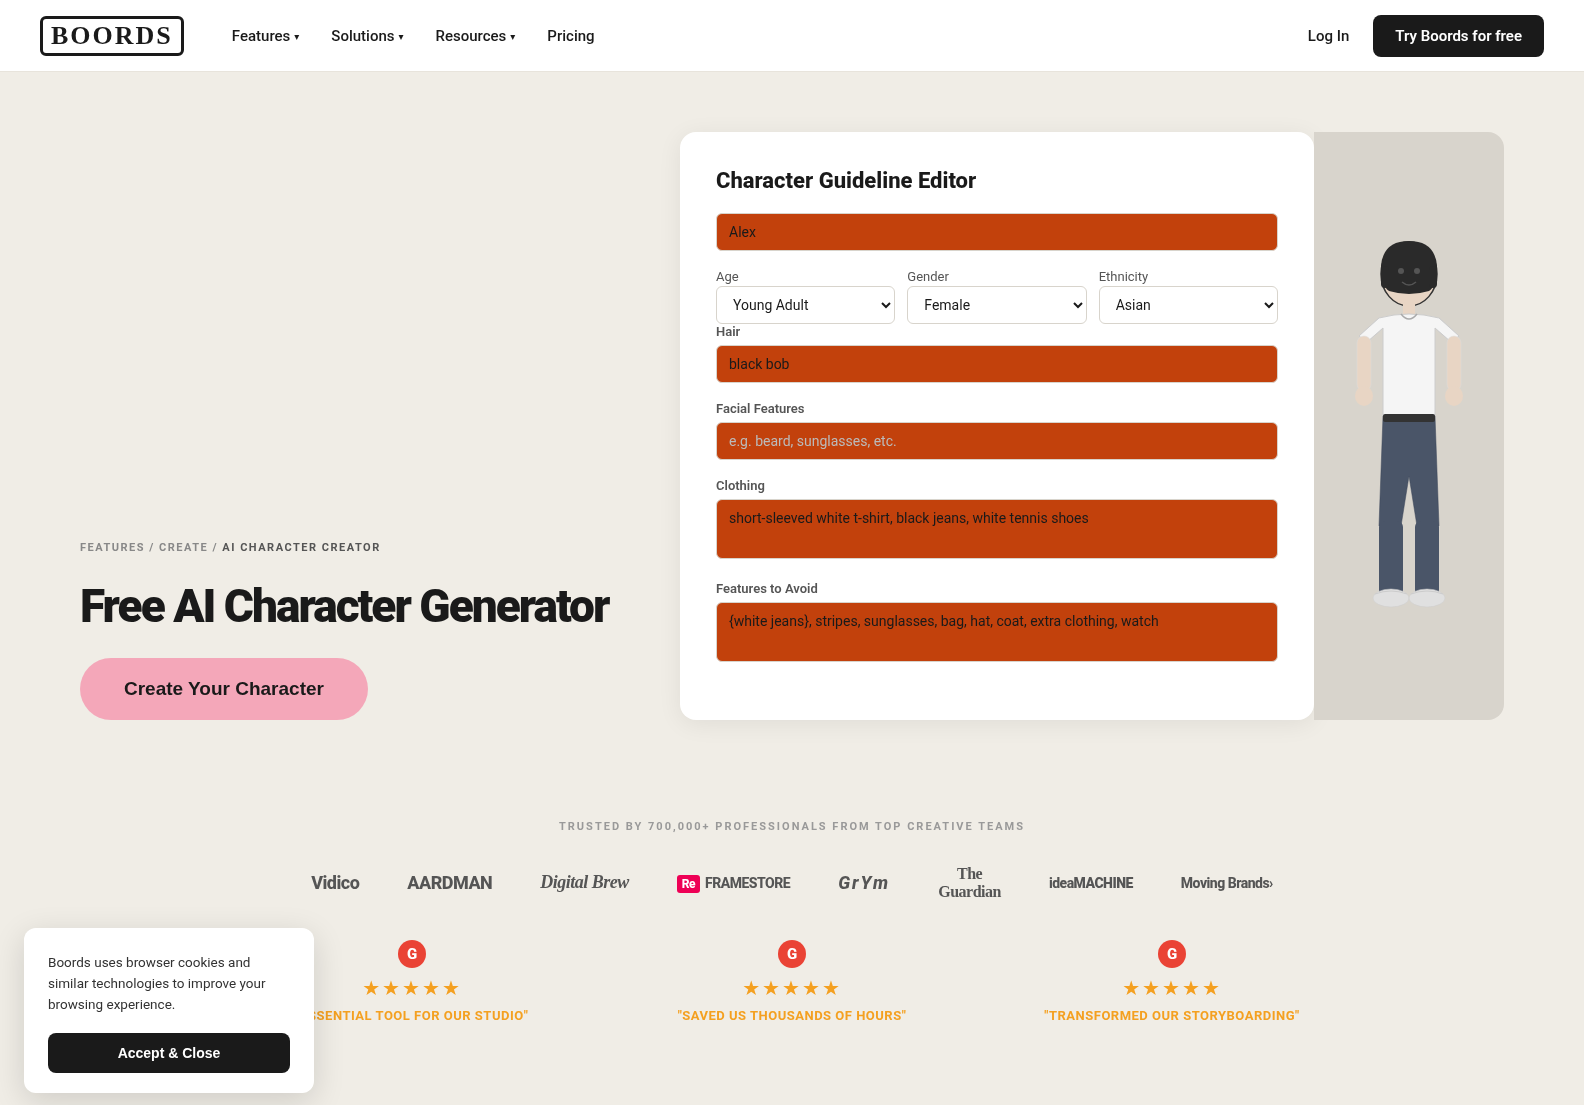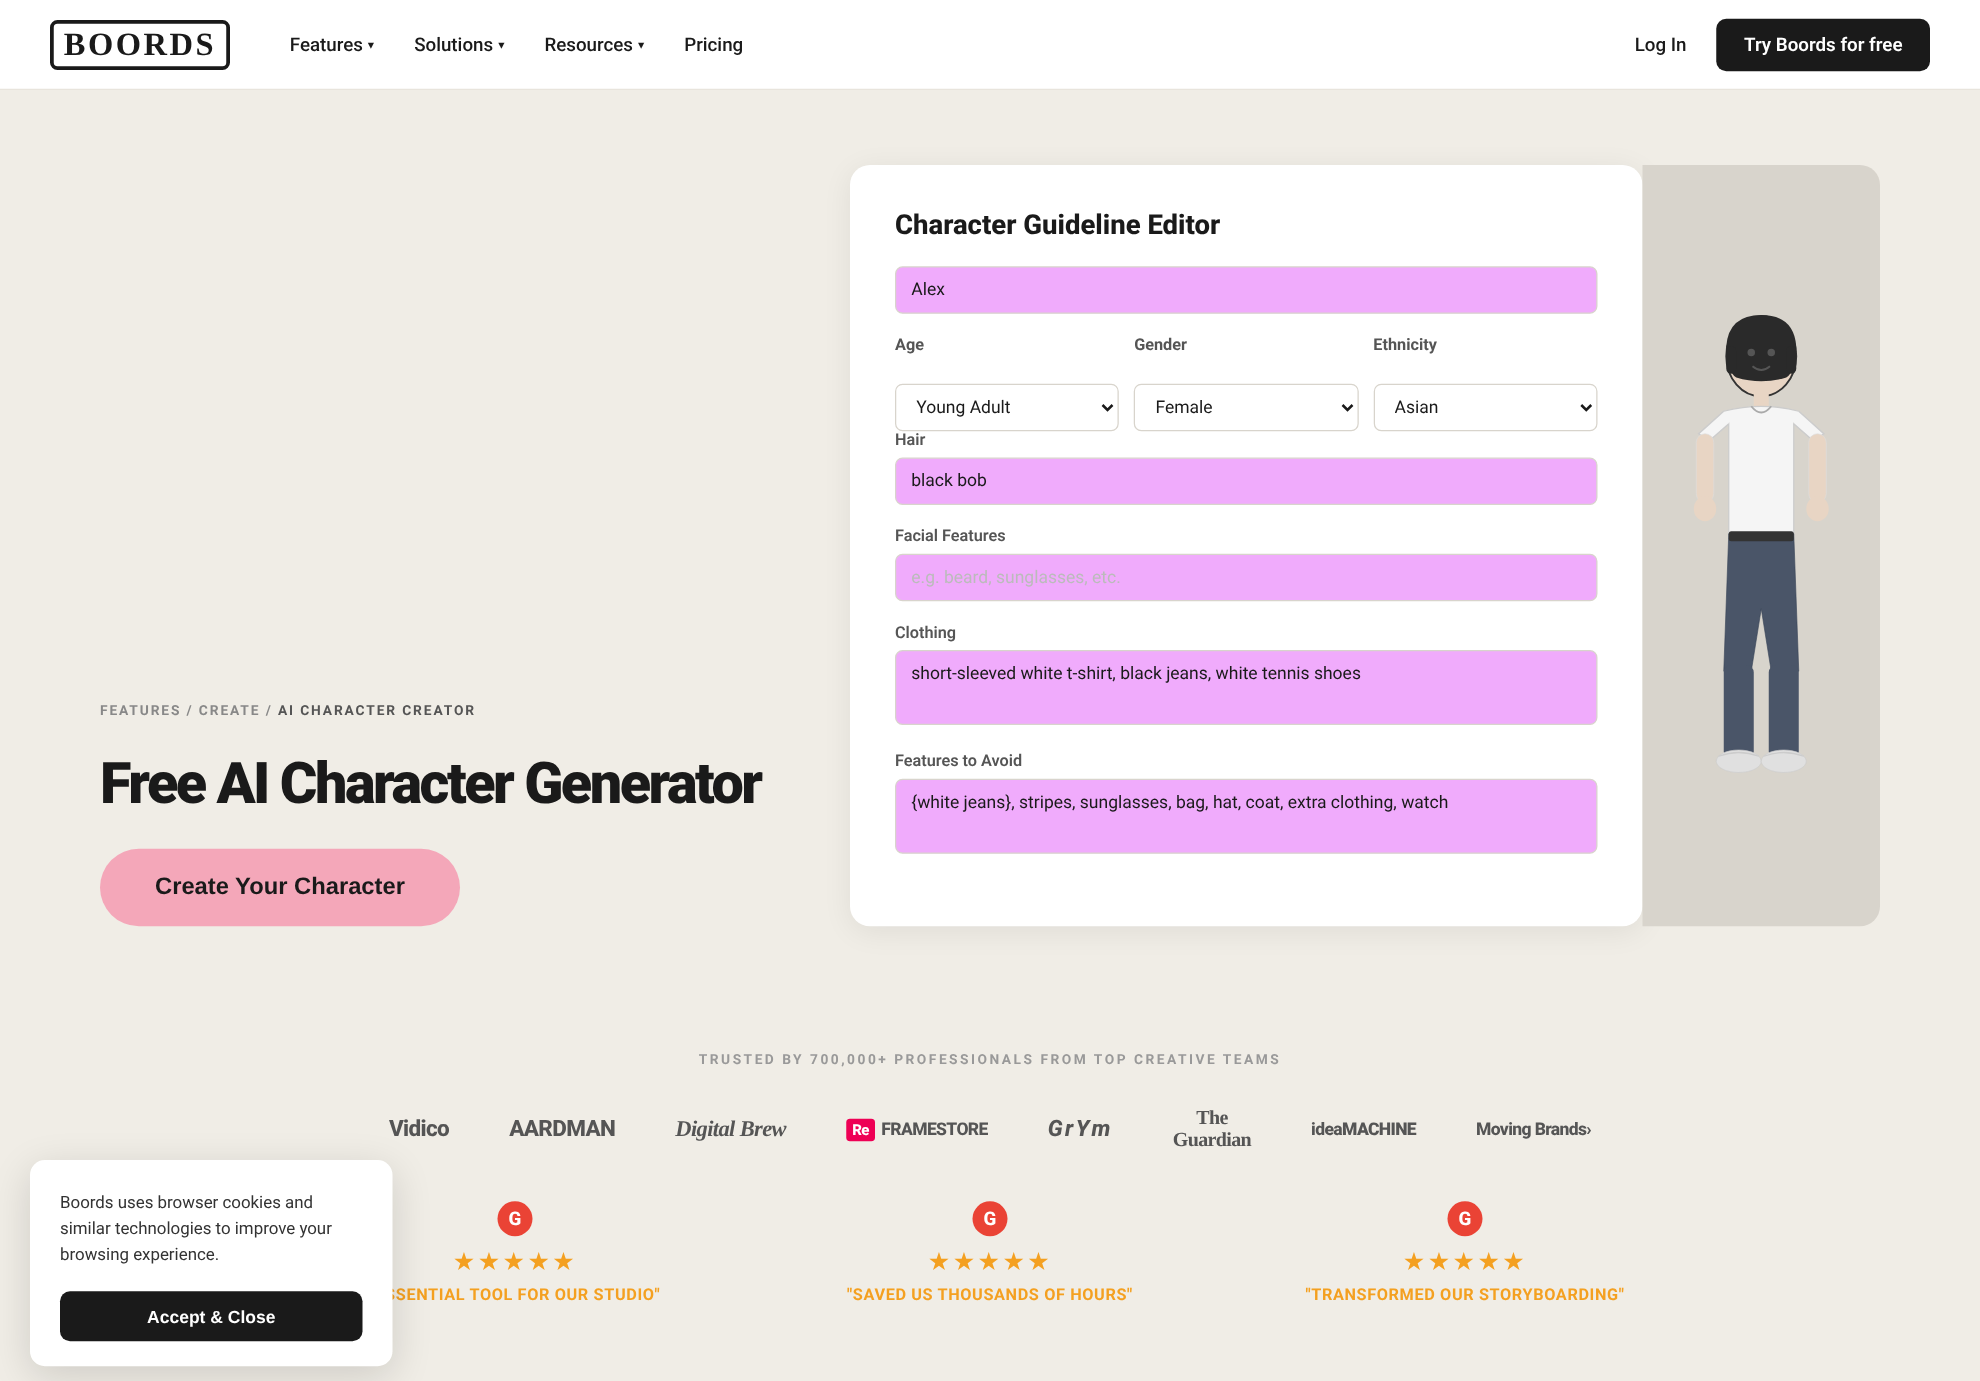--- a/index.html
+++ b/index.html
@@ -158,44 +158,44 @@
       margin-bottom: 6px;
     }
     .editor-field input[type="text"],
     .editor-field textarea {
       width: 100%;
       border: 1.5px solid #d8d4cc;
       border-radius: 6px;
       padding: 10px 12px;
       font-size: 14px;
       color: #1a1a1a;
-      background: #f0abfc;
+      background: #c2410c;
       font-family: inherit;
       resize: none;
     }
     .editor-field input[type="text"]::placeholder,
     .editor-field textarea::placeholder {
       color: #bbb;
     }
     .editor-field textarea {
       min-height: 60px;
     }
     .select-row {
       display: flex;
       gap: 12px;
     }
     .select-group {
       flex: 1;
     }
     .select-group label {
       display: block;
       font-size: 13px;
-      font-weight: 700;
+      font-weight: 400;
       color: #555;
-      margin-bottom: 23px;
+      margin-bottom: 2px;
     }
     .select-group select {
       width: 100%;
       border: 1.5px solid #d8d4cc;
       border-radius: 6px;
       padding: 9px 12px;
       font-size: 14px;
       color: #1a1a1a;
       background: #fff;
       font-family: inherit;

